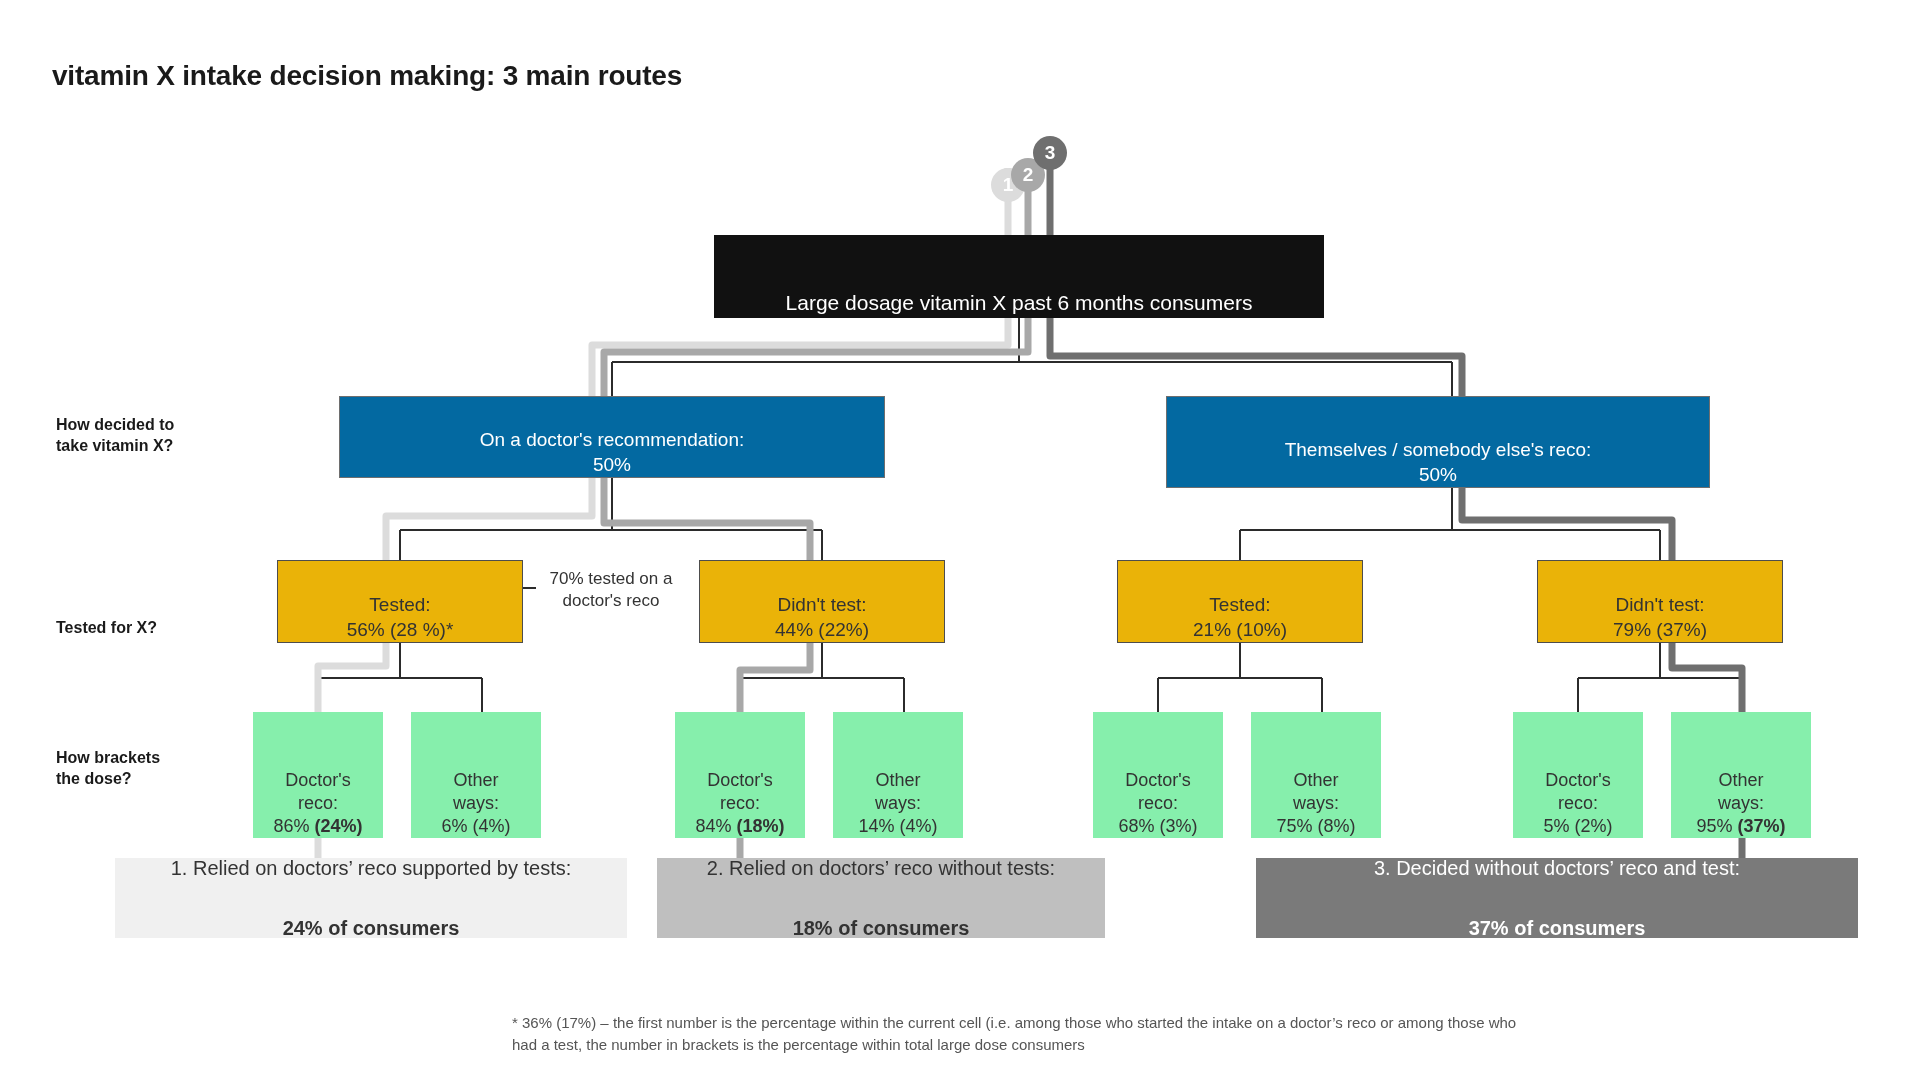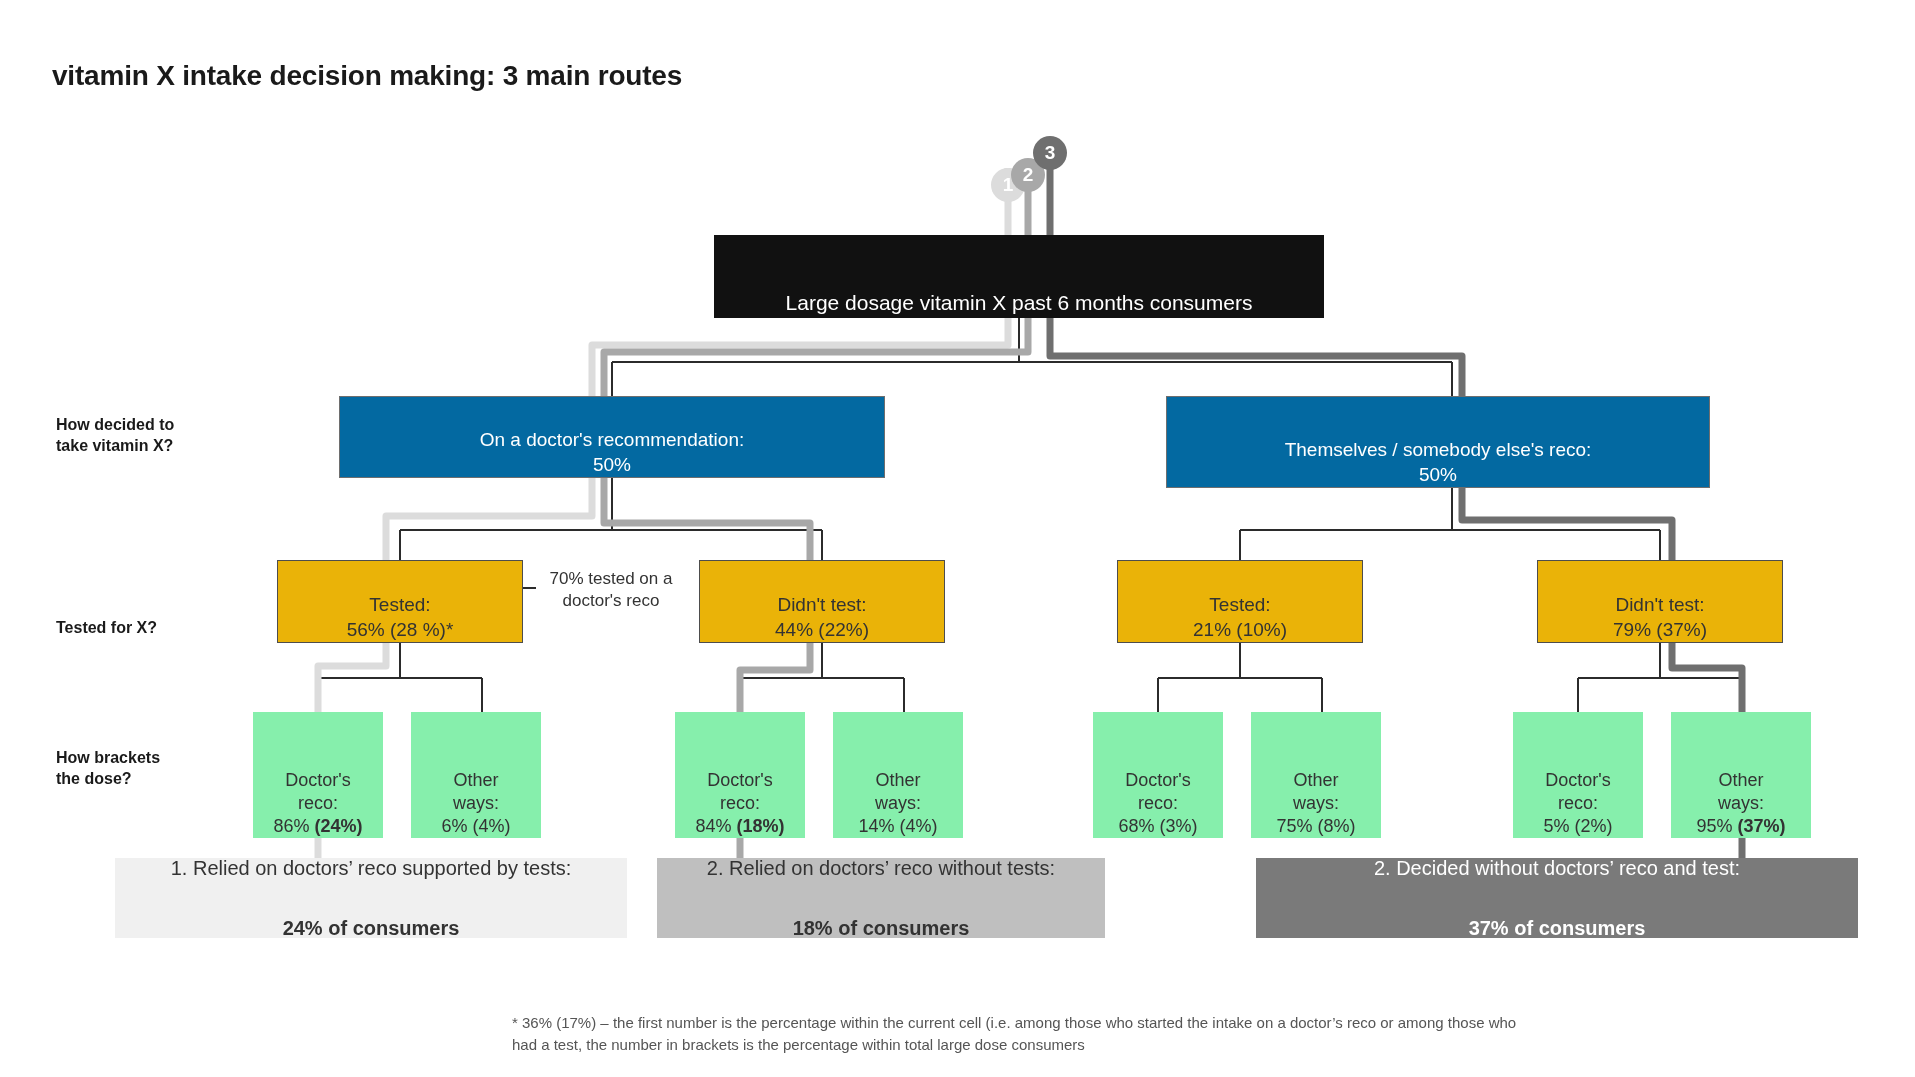--- a/index.html
+++ b/index.html
@@ -266,21 +266,21 @@
 
   <div class="concl c1" style="left:115px;top:858px;width:512px;height:80px;">
     <span class="ln">1. Relied on doctors’ reco supported by tests:</span>
     <span class="ln big">24% of consumers</span>
   </div>
   <div class="concl c2" style="left:657px;top:858px;width:448px;height:80px;">
     <span class="ln">2. Relied on doctors’ reco without tests:</span>
     <span class="ln big">18% of consumers</span>
   </div>
   <div class="concl c3" style="left:1256px;top:858px;width:602px;height:80px;">
-    <span class="ln">2. Decided without doctors’ reco and test:</span>
+    <span class="ln">3. Decided without doctors’ reco and test:</span>
     <span class="ln big">37% of consumers</span>
   </div>
 
   <div class="footnote">
     <span class="ln">* 36% (17%) – the first number is the percentage within the current cell (i.e. among those who started the intake on a doctor’s reco or</span>
     <span class="ln">among those who had a test, the number in brackets is the percentage within total large dose consumers</span>
   </div>
 
 </div>
 

